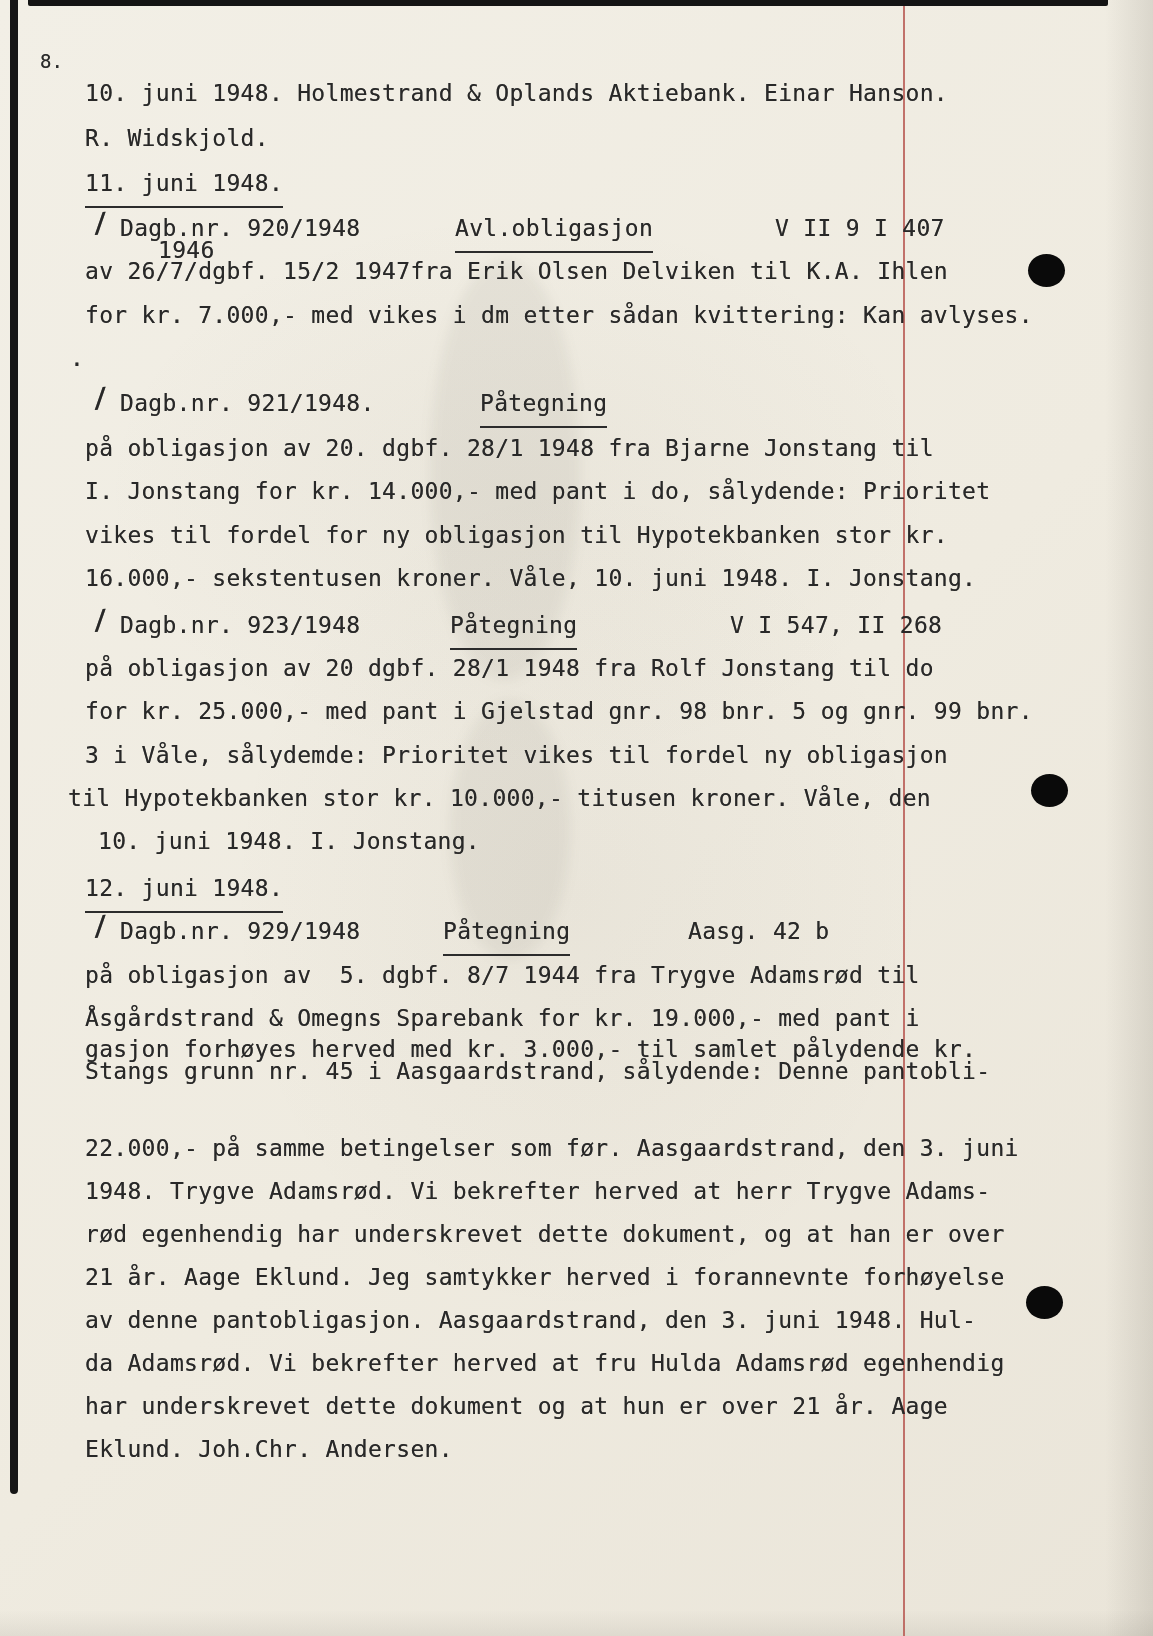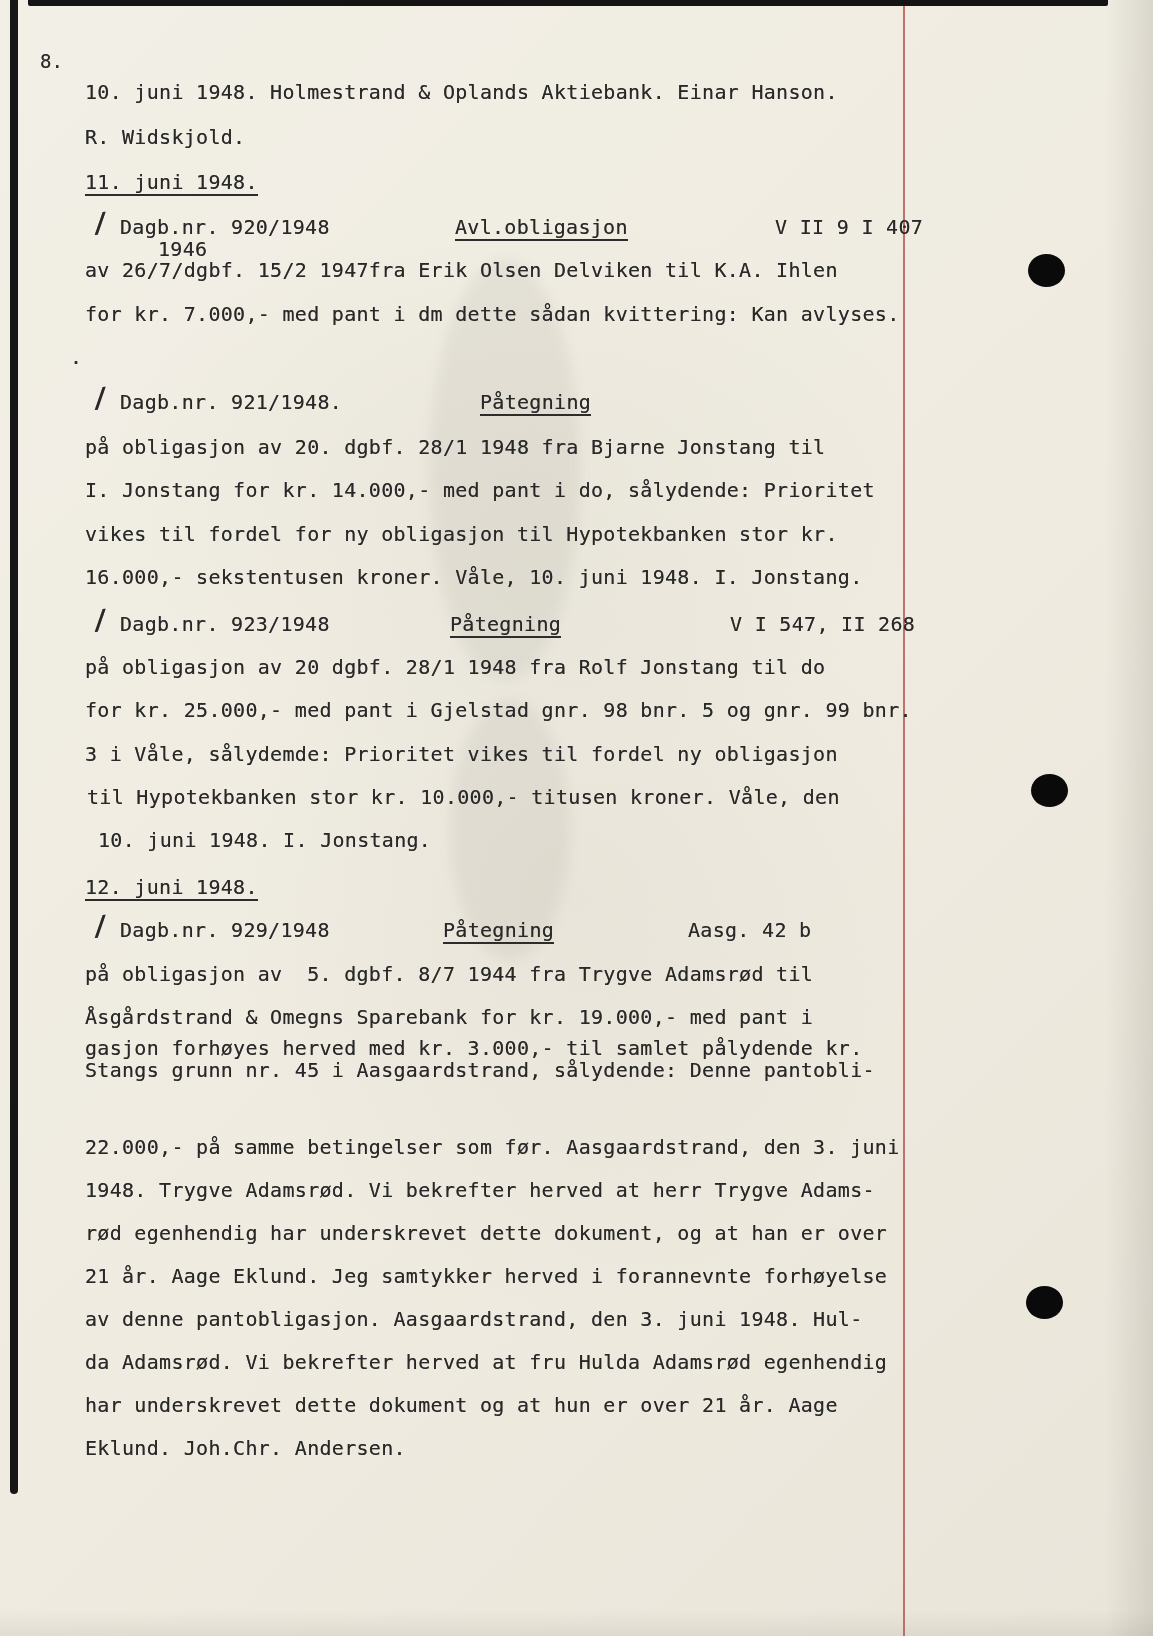--- a/index.html
+++ b/index.html
@@ -18,23 +18,23 @@
   .edge-left{position:absolute;left:10px;top:0;width:8px;height:1494px;background:#161616;border-radius:0 0 4px 4px;}
   .right-shadow{position:absolute;right:0;top:0;width:48px;height:100%;
     background:linear-gradient(to right, rgba(0,0,0,0), rgba(60,55,45,0.12));}
   .bottom-shadow{position:absolute;left:0;bottom:0;width:100%;height:26px;
     background:linear-gradient(to bottom, rgba(0,0,0,0), rgba(60,55,45,0.08));}
   .red-line{position:absolute;top:6px;bottom:0;width:2px;opacity:0.8;}
   .hole{position:absolute;width:37px;height:33px;border-radius:50%;}
   .page-number{position:absolute;left:40px;top:50px;font-size:19px;color:#2a2a2a;
     text-shadow:0 0 0.6px rgba(30,30,30,0.5);}
   .line{position:absolute;left:0;height:32px;width:100%;}
-  .seg{position:absolute;top:0;font-size:20px;letter-spacing:0.3px;color:#282828;
+  .seg{position:absolute;top:0;font-size:23px;letter-spacing:0.3px;color:#282828;
     white-space:pre;text-shadow:0 0 0.6px rgba(35,35,35,0.55);}
-  .seg.u{border-bottom:2px solid #2c2c2c;padding-bottom:0;}
+  .seg.u{border-bottom:2px solid #2c2c2c;padding-bottom:10px;}
   .seg.mark{top:-8px;font-size:27px;font-weight:bold;transform:rotate(-6deg);color:#333;}
   .smudge{position:absolute;border-radius:50%;filter:blur(6px);background:rgba(90,85,75,0.07);}
 </style>
 </head>
 <body>
 
 <div class="scan">
 
   <div class="edge-top"></div>
   <div class="edge-left"></div>
@@ -70,21 +70,21 @@
         <span class="seg u" style="left: 455px; color: rgb(40, 40, 40);">Avl.obligasjon</span>
         <span class="seg" style="left: 775px; color: rgb(40, 40, 40);">V II 9 I 407</span>
       </div>
       <div class="line" style="top: 237px;">
         <span class="seg" style="left: 158px; color: rgb(40, 40, 40);">1946</span>
       </div>
       <div class="line" style="top: 258px;">
         <span class="seg" style="left: 85px; color: rgb(40, 40, 40);">av 26/7/dgbf. 15/2 1947fra Erik Olsen Delviken til K.A. Ihlen</span>
       </div>
       <div class="line" style="top: 302px;">
-        <span class="seg" style="left: 85px; color: rgb(40, 40, 40);">for kr. 7.000,- med pant i dm dette sådan kvittering: Kan avlyses.</span>
+        <span class="seg" style="left: 85px; color: rgb(40, 40, 40);">for kr. 7.000,- med vikes i dm etter sådan kvittering: Kan avlyses.</span>
       </div>
       <div class="line" style="top: 345px;">
         <span class="seg" style="left: 70px; color: rgb(40, 40, 40);">.</span>
       </div>
       <div class="line" style="top: 390px;">
         <span class="seg mark" style="left: 92px; color: rgb(40, 40, 40);">/</span>
         <span class="seg" style="left: 120px; color: rgb(40, 40, 40);">Dagb.nr. 921/1948.</span>
         <span class="seg u" style="left: 480px; color: rgb(40, 40, 40);">Påtegning</span>
       </div>
       <div class="line" style="top: 435px;">
@@ -108,21 +108,21 @@
       <div class="line" style="top: 655px;">
         <span class="seg" style="left: 85px; color: rgb(40, 40, 40);">på obligasjon av 20 dgbf. 28/1 1948 fra Rolf Jonstang til do</span>
       </div>
       <div class="line" style="top: 698px;">
         <span class="seg" style="left: 85px; color: rgb(40, 40, 40);">for kr. 25.000,- med pant i Gjelstad gnr. 98 bnr. 5 og gnr. 99 bnr.</span>
       </div>
       <div class="line" style="top: 742px;">
         <span class="seg" style="left: 85px; color: rgb(40, 40, 40);">3 i Våle, sålydemde: Prioritet vikes til fordel ny obligasjon</span>
       </div>
       <div class="line" style="top: 785px;">
-        <span class="seg" style="left: 87px; color: rgb(40, 40, 40);">til Hypotekbanken stor kr. 10.000,- titusen kroner. Våle, den</span>
+        <span class="seg" style="left: 68px; color: rgb(40, 40, 40);">til Hypotekbanken stor kr. 10.000,- titusen kroner. Våle, den</span>
       </div>
       <div class="line" style="top: 828px;">
         <span class="seg" style="left: 98px; color: rgb(40, 40, 40);">10. juni 1948. I. Jonstang.</span>
       </div>
       <div class="line" style="top: 875px;">
         <span class="seg u" style="left: 85px; color: rgb(40, 40, 40);">12. juni 1948.</span>
       </div>
       <div class="line" style="top: 918px;">
         <span class="seg mark" style="left: 92px; color: rgb(40, 40, 40);">/</span>
         <span class="seg" style="left: 120px; color: rgb(40, 40, 40);">Dagb.nr. 929/1948</span>

